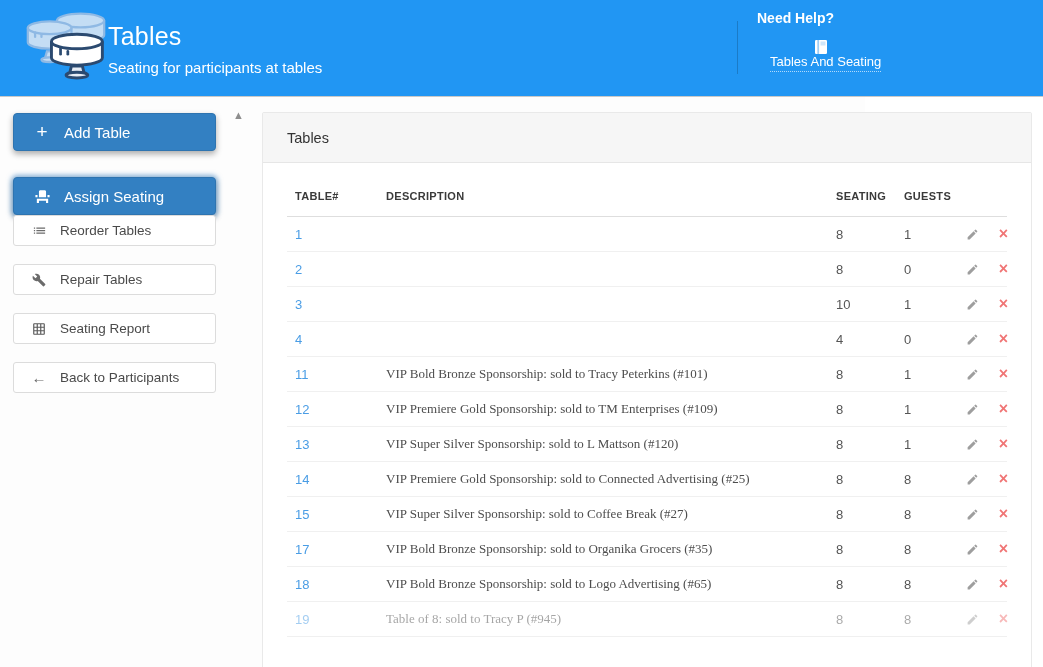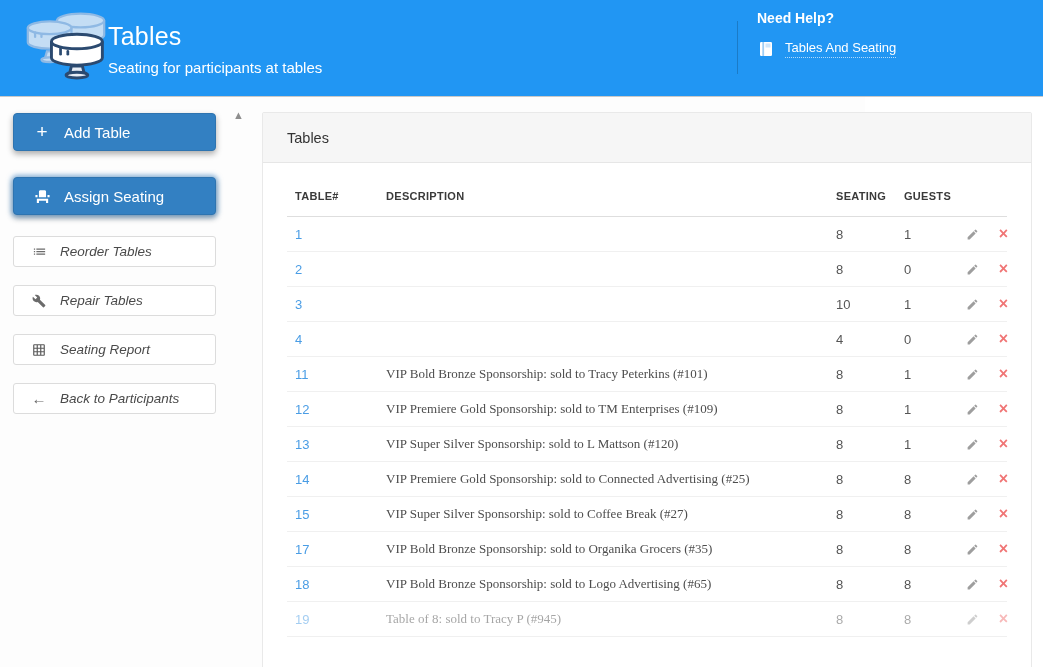--- a/index.html
+++ b/index.html
@@ -11,21 +11,21 @@
   header { position:absolute; top:0; left:0; width:1043px; height:97px;
     background:#2196f3; border-bottom:1px solid #c9c9c9; }
   .logo { position:absolute; left:26px; top:6px; }
   .titles { position:absolute; left:108px; top:22px; color:#fff; }
   .titles h1 { font-size:25px; font-weight:400; letter-spacing:.2px; }
   .subtitle { font-size:15px; margin-top:8px; font-weight:400; }
   .header-divider { position:absolute; left:737px; top:21px; width:1px; height:53px;
     background:rgba(0,0,0,.18); }
   .help { position:absolute; left:757px; top:10px; color:#fff; }
   .help-title { font-size:14px; font-weight:700; }
-  .help-link-row { margin-top:14px; display:flex; align-items:center; }
+  .help-link-row { margin-top:14px; display:flex; align-items:center;flex-direction:column; }
   .book { display:inline-block; margin-left:3px; line-height:0; }
   .help-link { margin-left:13px; font-size:13px; color:#fff; text-decoration:none;
     border-bottom:1px dotted rgba(255,255,255,.65); padding-bottom:2px; cursor:pointer; }
 
   
   .content { position:absolute; top:98px; left:0; width:1043px; height:569px; display:flex; }
   .sidebar { width:262px; padding:15px 0 0 13px; flex:none; }
   .scroll-up { position:absolute; left:233px; top:110px; font-size:11px; color:#8e8e8e;
     cursor:pointer; line-height:1; }
   main { flex:1; padding:14px 13px 0 0; }
@@ -33,23 +33,23 @@
   
   .btn { display:flex; align-items:center; width:203px; border-radius:4px;
     cursor:pointer; font-family:inherit; }
   .btn .ic { display:inline-flex; width:22px; justify-content:center; line-height:0; flex:none; }
   .btn-blue { height:38px; background:#3380c2; border:1px solid #2e74b0; color:#fff;
     font-size:15px; padding-left:17px; box-shadow:0 3px 6px rgba(0,0,0,.33); }
   .btn-blue .lbl { margin-left:11px; }
   .btn-blue.focus { box-shadow:0 0 5px 2px rgba(51,128,194,.55), 0 3px 6px rgba(0,0,0,.33); }
   .plus { font-size:19px; font-weight:400; line-height:1; }
   #add-table { margin-bottom:26px; }
-  #assign-seating { margin-bottom:21px; }
+  #assign-seating { }
   .btn-white { height:31px; background:#fff; border:1px solid #dcdcdc; border-radius:3px;
-    color:#4a4a4a; font-size:13.5px; padding-left:14px; margin-bottom:18px;font-style:italic; }
+    color:#4a4a4a; font-size:13.5px; padding-left:14px; margin-bottom:18px; }
   .btn-white .lbl { margin-left:10px; }
   .arrow-left { font-size:15px; color:#666; line-height:1; }
 
   
   .panel { background:#fff; border:1px solid #e9e9e9; border-radius:2px; min-height:560px; }
   .panel-header { background:#f6f6f6; border-bottom:1px solid #e6e6e6;
     padding:17px 24px 16px; font-size:14.5px; color:#333; }
   .panel-body { padding:0 24px; }
   table { width:100%; border-collapse:collapse; table-layout:fixed; }
   thead th { text-align:left; font-size:11px; font-weight:700; color:#3a3a3a;

